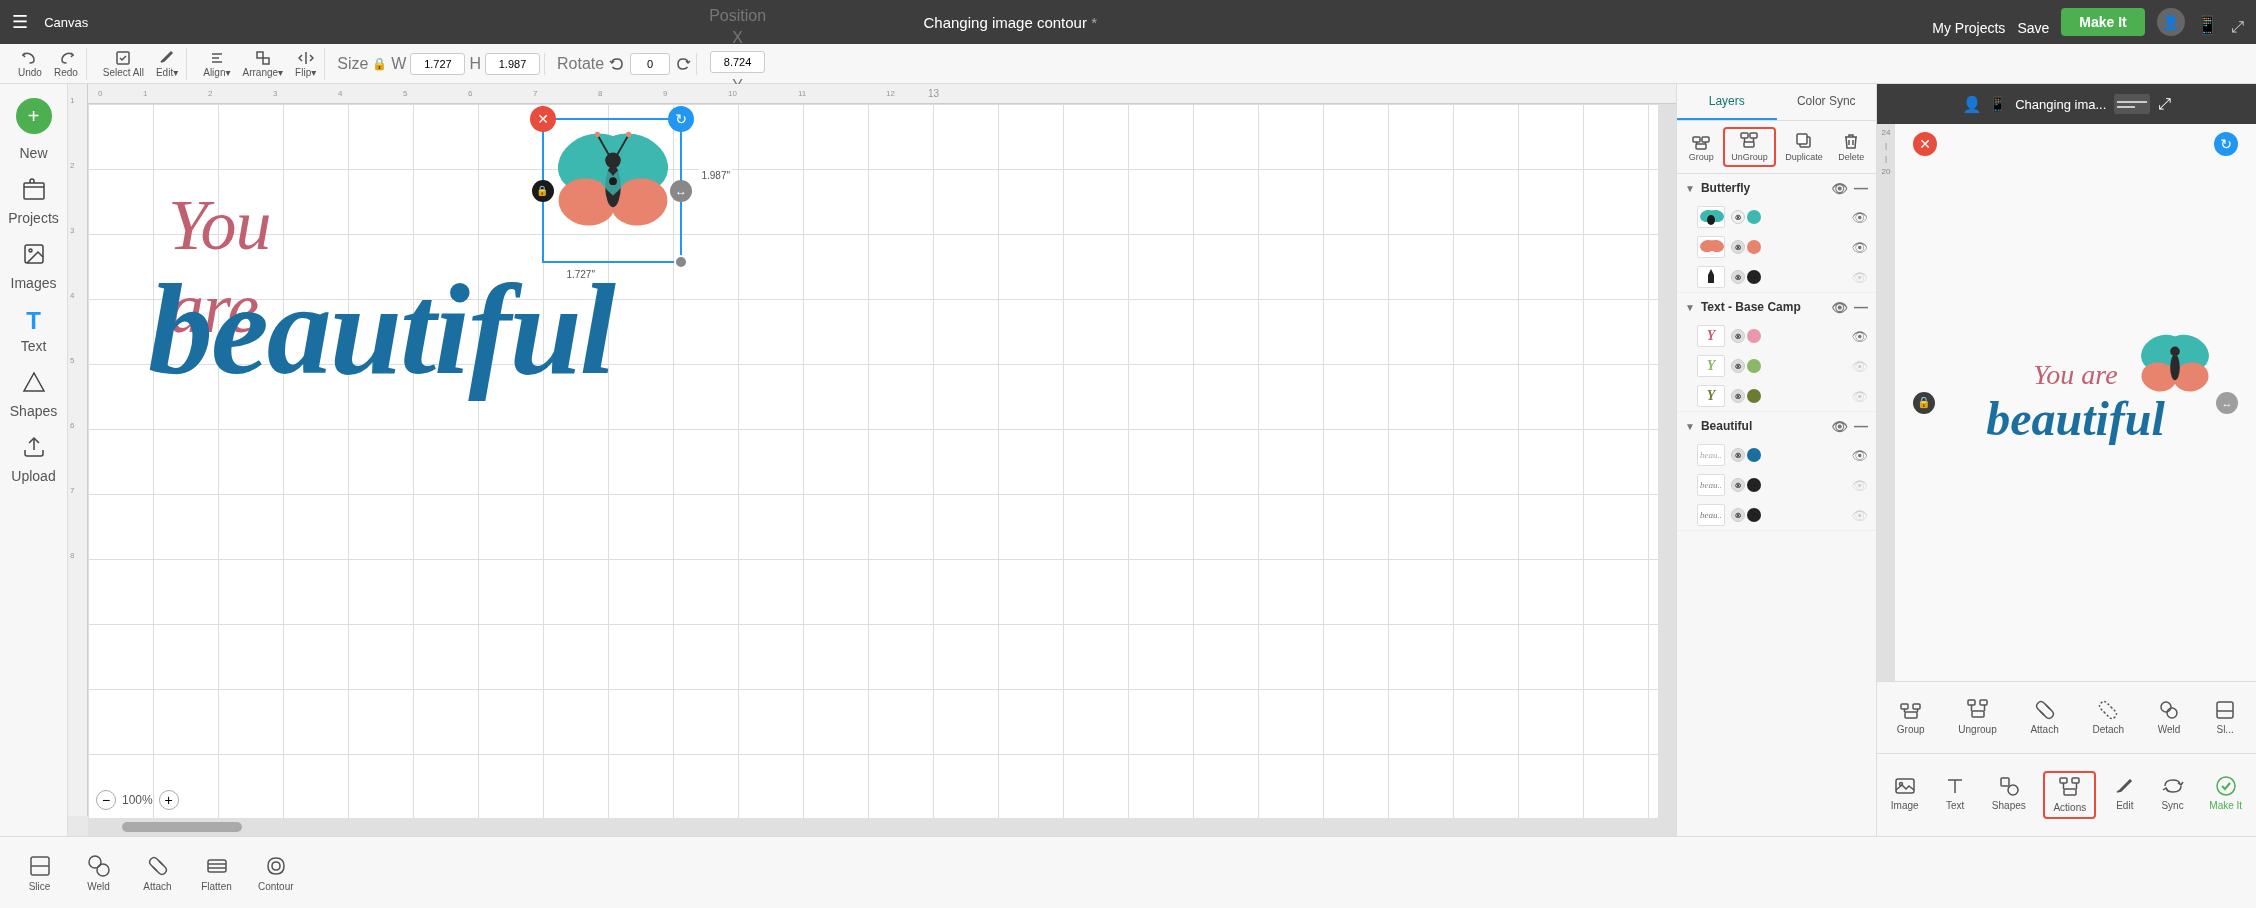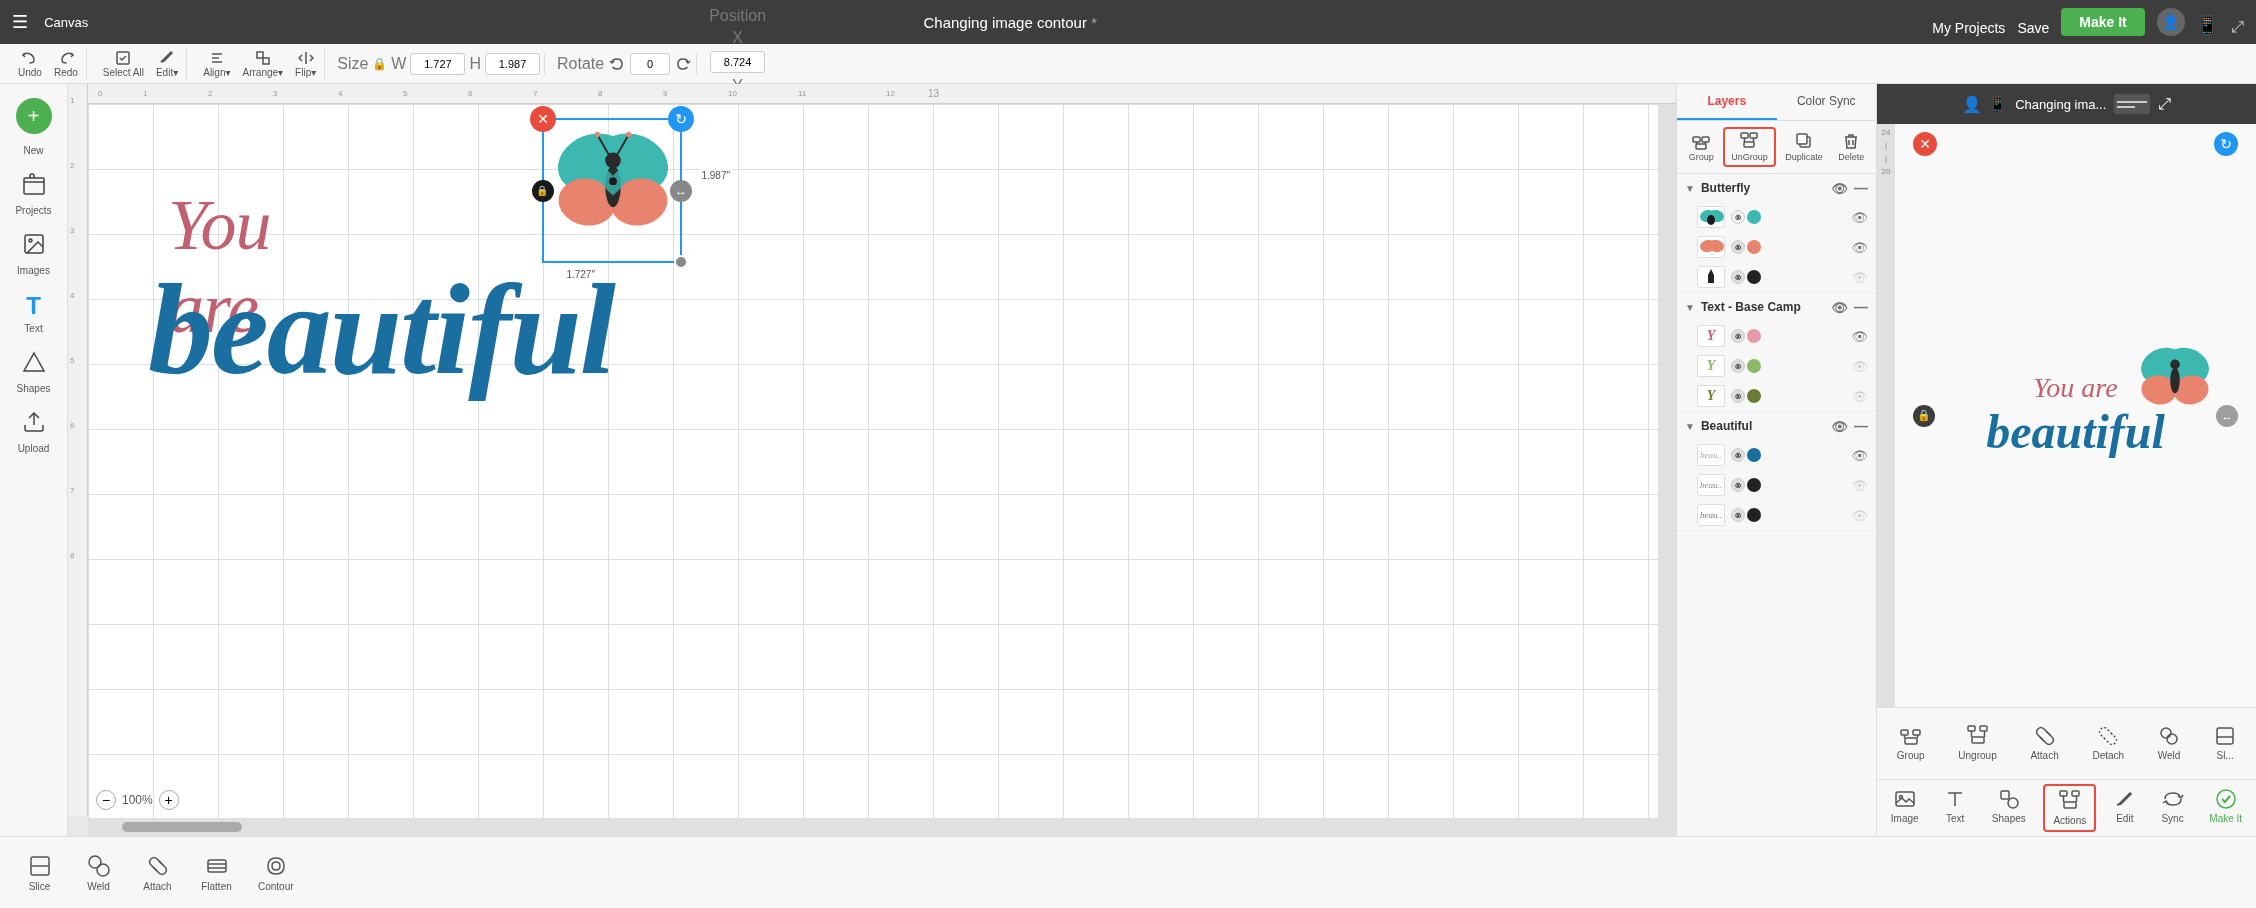--- a/index.html
+++ b/index.html
@@ -127,21 +127,21 @@
       display: flex;
       flex-direction: column;
       align-items: center;
       gap: 3px;
       cursor: pointer;
       padding: 6px 8px;
       border-radius: 6px;
       width: 60px;
     }
     .sidebar-item-icon { font-size: 22px; color: #444; }
-    .sidebar-item-label { font-size: 10px; color: #555; text-align: center; }
+    .sidebar-item-label { font-size: 14px; color: #555; text-align: center; }
     .sidebar-item.active .sidebar-item-icon { color: #2196f3; }
     .sidebar-add {
       width: 40px;
       height: 40px;
       border-radius: 50%;
       background: #4caf50;
       color: white;
       border: none;
       font-size: 22px;
       cursor: pointer;
@@ -256,23 +256,22 @@
     .panel-tab {
       flex: 1;
       padding: 10px 0;
       text-align: center;
       font-size: 12px;
       cursor: pointer;
       color: #555;
       border-bottom: 2px solid transparent;
     }
     .panel-tab.active {
-      color: #ef4444;
+      color: #0f766e;
       border-bottom-color: #2196f3;
-      font-weight: bold;
     }
     .panel-content {
       flex: 1;
       overflow-y: auto;
     }
 
     
     .layer-group {
       border-bottom: 1px solid #eee;
     }
@@ -1100,21 +1099,21 @@
         <button class="prev-btn">
           <svg viewBox="0 0 22 22" fill="none" stroke="#555" stroke-width="1.5">
               <rect x="3" y="3" width="16" height="16" rx="2"></rect>
               <line x1="3" y1="12" x2="19" y2="12"></line>
             </svg>
           <span>Sl...</span>
         </button>
       </div>
     </div>
 
-    <div style="display:flex;gap:2px;width:100%;justify-content:space-around;background:#f7f7f7;padding:4px 2px;border-top:1px solid #ddd;">
+    <div style="display:flex;gap:2px;width:100%;justify-content:space-around;background:#f7f7f7;padding:17px 2px;border-top:1px solid #ddd;">
       <button class="prev-btn">
         <svg viewBox="0 0 22 22" fill="none" stroke="#555" stroke-width="1.5">
             <rect x="2" y="4" width="18" height="14" rx="2"></rect>
             <circle cx="7" cy="9" r="1.5"></circle>
             <path d="M2 15 L8 10 L12 14 L15 11 L20 15"></path>
           </svg>
         <span>Image</span>
       </button>
       <button class="prev-btn">
         <svg viewBox="0 0 22 22" fill="none" stroke="#555" stroke-width="1.5">

